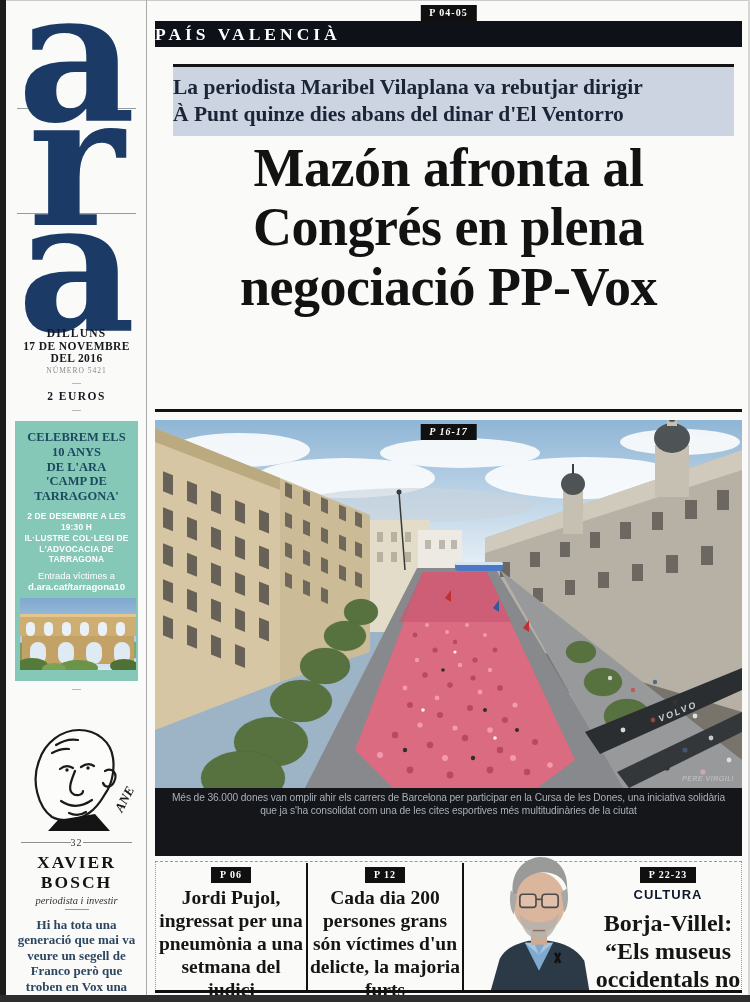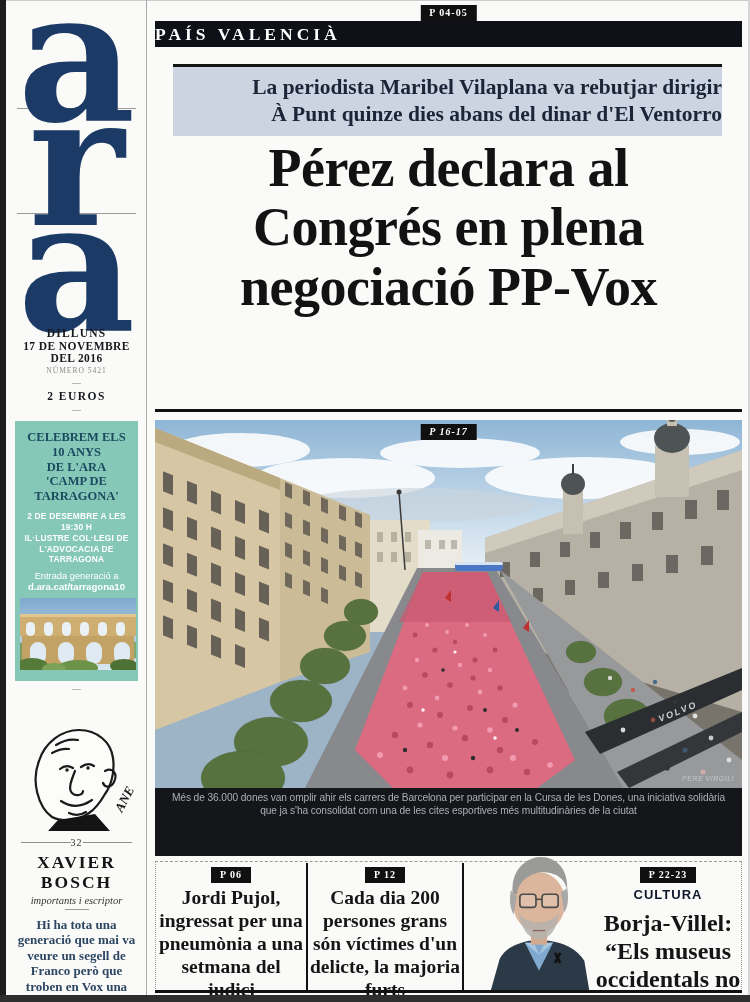--- a/index.html
+++ b/index.html
@@ -46,21 +46,21 @@
 
   
   .main{position:absolute;left:155px;top:0;width:587px;height:995px;}
   .badge{display:inline-block;background:#101010;color:#ffffff;font-weight:700;font-size:10px;
          letter-spacing:1px;padding:2px 9px 3px 9px;font-family:"Liberation Serif",serif;}
   .badge-top{position:absolute;top:5px;left:50%;transform:translateX(-50%);z-index:3;}
   .section-bar{position:absolute;top:21px;left:0;width:587px;height:26px;background:#0e1118;
                display:flex;align-items:center;justify-content:flex-start;}
   .section-bar span{color:#fff;font-size:17.5px;font-weight:700;letter-spacing:4px;}
   .kicker{position:absolute;top:64px;left:18px;width:549px;background:#ccd4e2;border-top:3px solid #141414;
-          padding:7px 0 9px 0;text-align:right;}
+          padding:7px 12px 9px 0;text-align:left;}
   .kicker div{font-size:21.5px;font-weight:700;color:#1a2537;line-height:1.24;}
   .headline{position:absolute;top:139px;left:0;width:587px;text-align:center;}
   .headline div{font-size:54px;font-weight:700;color:#121212;line-height:1.1;letter-spacing:-.5px;}
   .standfirst{position:absolute;top:336px;left:12px;width:563px;display:flex;align-items:stretch;}
   .standfirst .colx{flex:1;text-align:center;font-family:"Liberation Sans",sans-serif;
                     font-size:16.3px;color:#2d2d2d;line-height:1.36;padding:0 10px;}
   .standfirst .vdiv{width:1px;background:#9a9a9a;margin:4px 0;}
   .black-rule{position:absolute;top:409px;left:0;width:587px;height:3px;background:#111;}
 
   .photo-wrap{position:absolute;top:420px;left:0;width:587px;height:368px;overflow:hidden;background:#9db4c6;font-style:italic;}
@@ -119,21 +119,21 @@
         <div>CELEBREM ELS 10 ANYS</div>
         <div>DE L'ARA</div>
         <div>'CAMP DE TARRAGONA'</div>
       </div>
       <div class="promo-event">
         <div>2 DE DESEMBRE A LES 19:30 H</div>
         <div>IL·LUSTRE COL·LEGI DE</div>
         <div>L'ADVOCACIA DE TARRAGONA</div>
       </div>
       <div class="promo-cta">
-        <div>Entrada generació a</div>
+        <div>Entrada víctimes a</div>
         <div class="promo-cta-link">d.ara.cat/tarragona10</div>
       </div>
       <div class="promo-img">
         
         <svg width="116" height="72" viewBox="0 0 116 72">
           <defs>
             <linearGradient id="aqsky" x1="0" y1="0" x2="0" y2="1">
               <stop offset="0" stop-color="#7fa9cf"></stop>
                 <stop offset="1" stop-color="#dbe7f0"></stop>
             </linearGradient>
@@ -189,40 +189,40 @@
       </div>
       <div class="pagenum-rule">
         <div class="ln"></div>
         <div class="num">32</div>
         <div class="ln"></div>
       </div>
       <div class="col-name">
         <div>XAVIER</div>
         <div>BOSCH</div>
       </div>
-      <div class="col-role">importants i escriptor</div>
+      <div class="col-role">periodista i investir</div>
       <div class="role-underline"></div>
       <div class="col-quote">Hi ha tota una generació que mai va veure un segell de Franco però que troben en Vox una ideologia i una estètica que els fa sentir importants</div>
 
     </div>
   </div>
 
   <div class="main">
     <div class="badge badge-top">P 04-05</div>
     <div class="section-bar">
       <span>PAÍS VALENCIÀ</span>
     </div>
 
     <div class="kicker">
       <div>La periodista Maribel Vilaplana va rebutjar dirigir</div>
       <div>À Punt quinze dies abans del dinar d'El Ventorro</div>
     </div>
 
     <div class="headline">
-      <div>Pérez declara al</div>
+      <div>Mazón afronta al</div>
       <div>Congrés en plena</div>
       <div>negociació PP-Vox</div>
     </div>
 
 
     <div class="black-rule"></div>
 
     <div class="photo-wrap">
       <div class="badge badge-photo">P 16-17</div>
       <svg width="587" height="368" viewBox="0 0 587 368">

